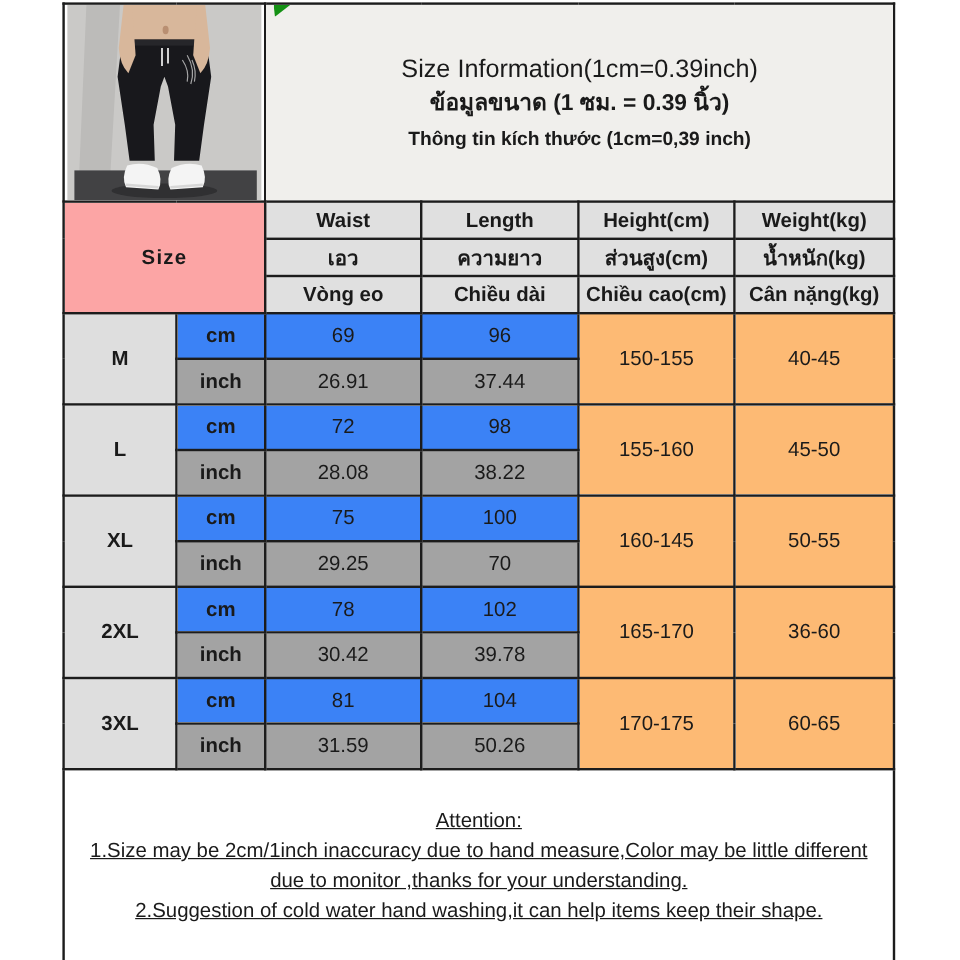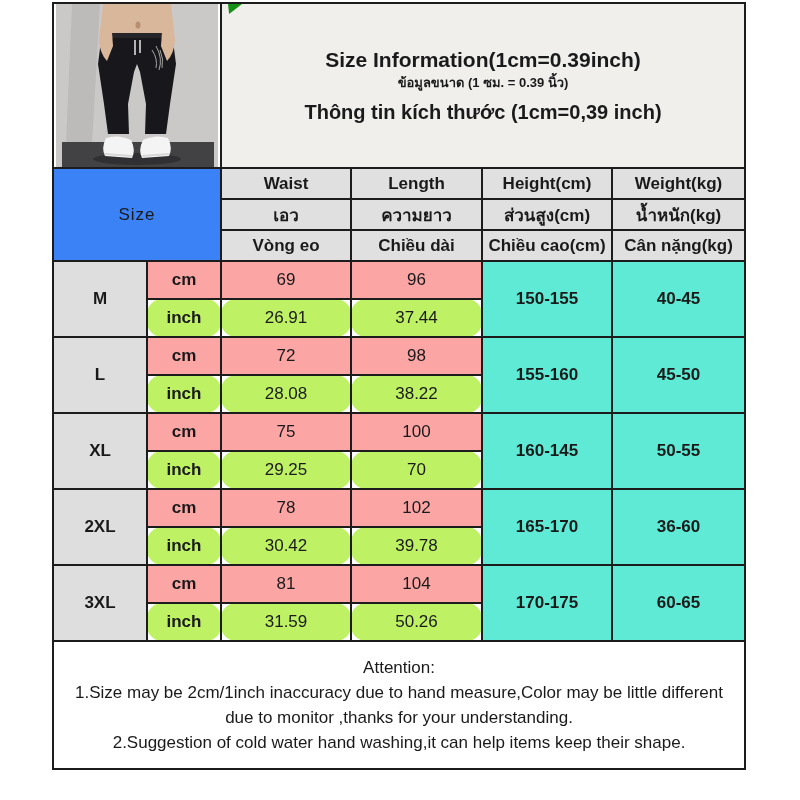--- a/index.html
+++ b/index.html
@@ -16,40 +16,40 @@
     border: 2px solid #1c1c1c;
     text-align: center; vertical-align: middle;
     font-size: 17px; color: #1a1a1a;
     overflow: hidden;
   }
 
   
   tr.photo-row td   { height: 165px; }
   tr.hdr-row td     { height: 31px; }
   tr.data-row td    { height: 38px; }
-  tr.attention-row td { height: 128px; }
+  tr.attention-row td { height: 160px; text-decoration: underline; }
 
   
   td.photo-cell { background: #ffffff; padding: 0 2px; }
   td.title-cell { background: #f0efec; position: relative; }
   td.hdr        { background: #e0e0e0; font-weight: bold; margin-left: 24px; }
-  td.size-big   { background: #3b82f6; font-weight: normal; font-size: 34px; letter-spacing: 1px; }
+  td.size-big   { background: #fca5a5; font-weight: bold; font-size: 34px; letter-spacing: 1px; }
   td.size-label { background: #dedede; font-weight: bold; font-size: 18px; }
   td.unit       { font-weight: bold; }
-  td.cm-bg      { background: #fca5a5; margin-top: 16px; }
-  td.inch-bg    { background: #bef264; border-radius: 15px; }
-  td.range-bg   { background: #5eead4; font-weight: bold; }
+  td.cm-bg      { background: #3b82f6; margin-top: 16px; }
+  td.inch-bg    { background: #a3a3a3; }
+  td.range-bg   { background: #fdba74; }
   td.attention-cell {
     background: #ffffff; text-align: left; vertical-align: top;
     padding: 4px 8px; font-size: 17px; line-height: 25px;
   }
 
-  .title-line1 { font-weight: bold; font-size: 21px; margin-bottom: 0; }
-  .title-line2 { font-weight: bold; font-size: 13px; margin-bottom: 8px; }
-  .title-line3 { font-weight: bold; font-size: 20px; }
+  .title-line1 { font-weight: normal; font-size: 21px; margin-bottom: 0; }
+  .title-line2 { font-weight: bold; font-size: 19px; margin-bottom: 8px; }
+  .title-line3 { font-weight: bold; font-size: 16px; }
 
   .corner-flag {
     position: absolute; top: 0; left: 6px; width: 14px; height: 10px;
     background: #149114;
     clip-path: polygon(0 0, 100% 0, 8% 100%);
   }
 
   .photo-svg { display: block; margin: 0 auto; }
 </style>
 </head>

